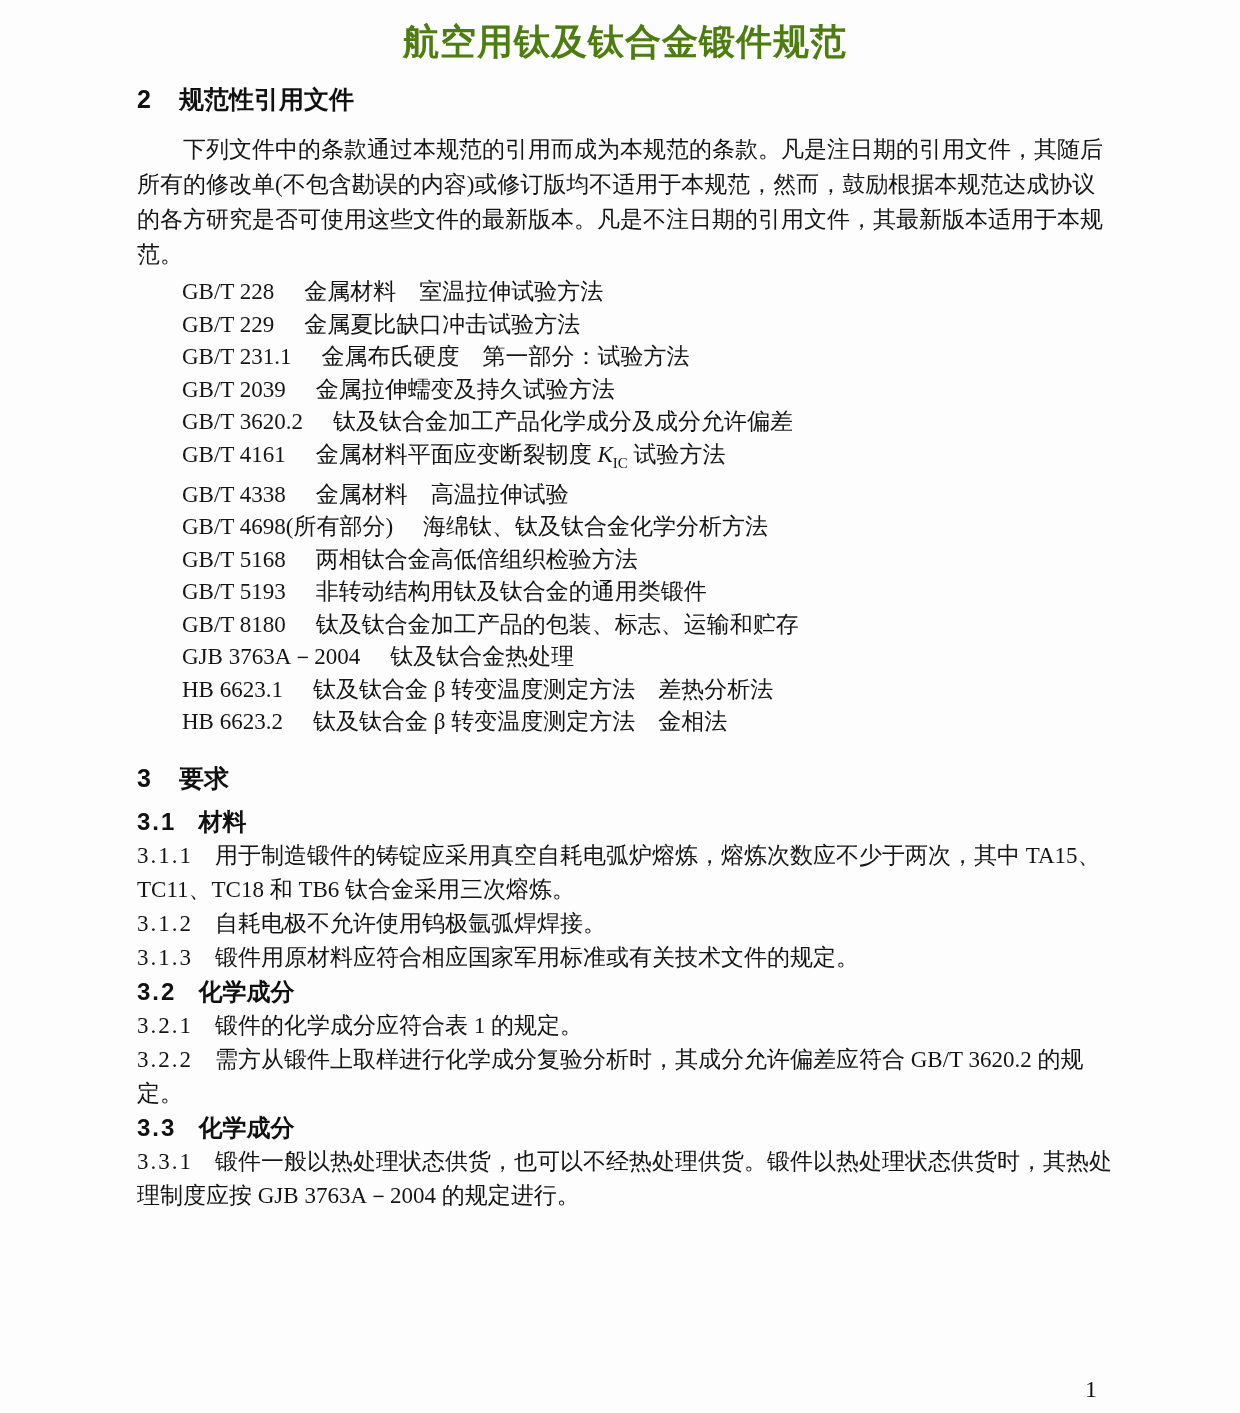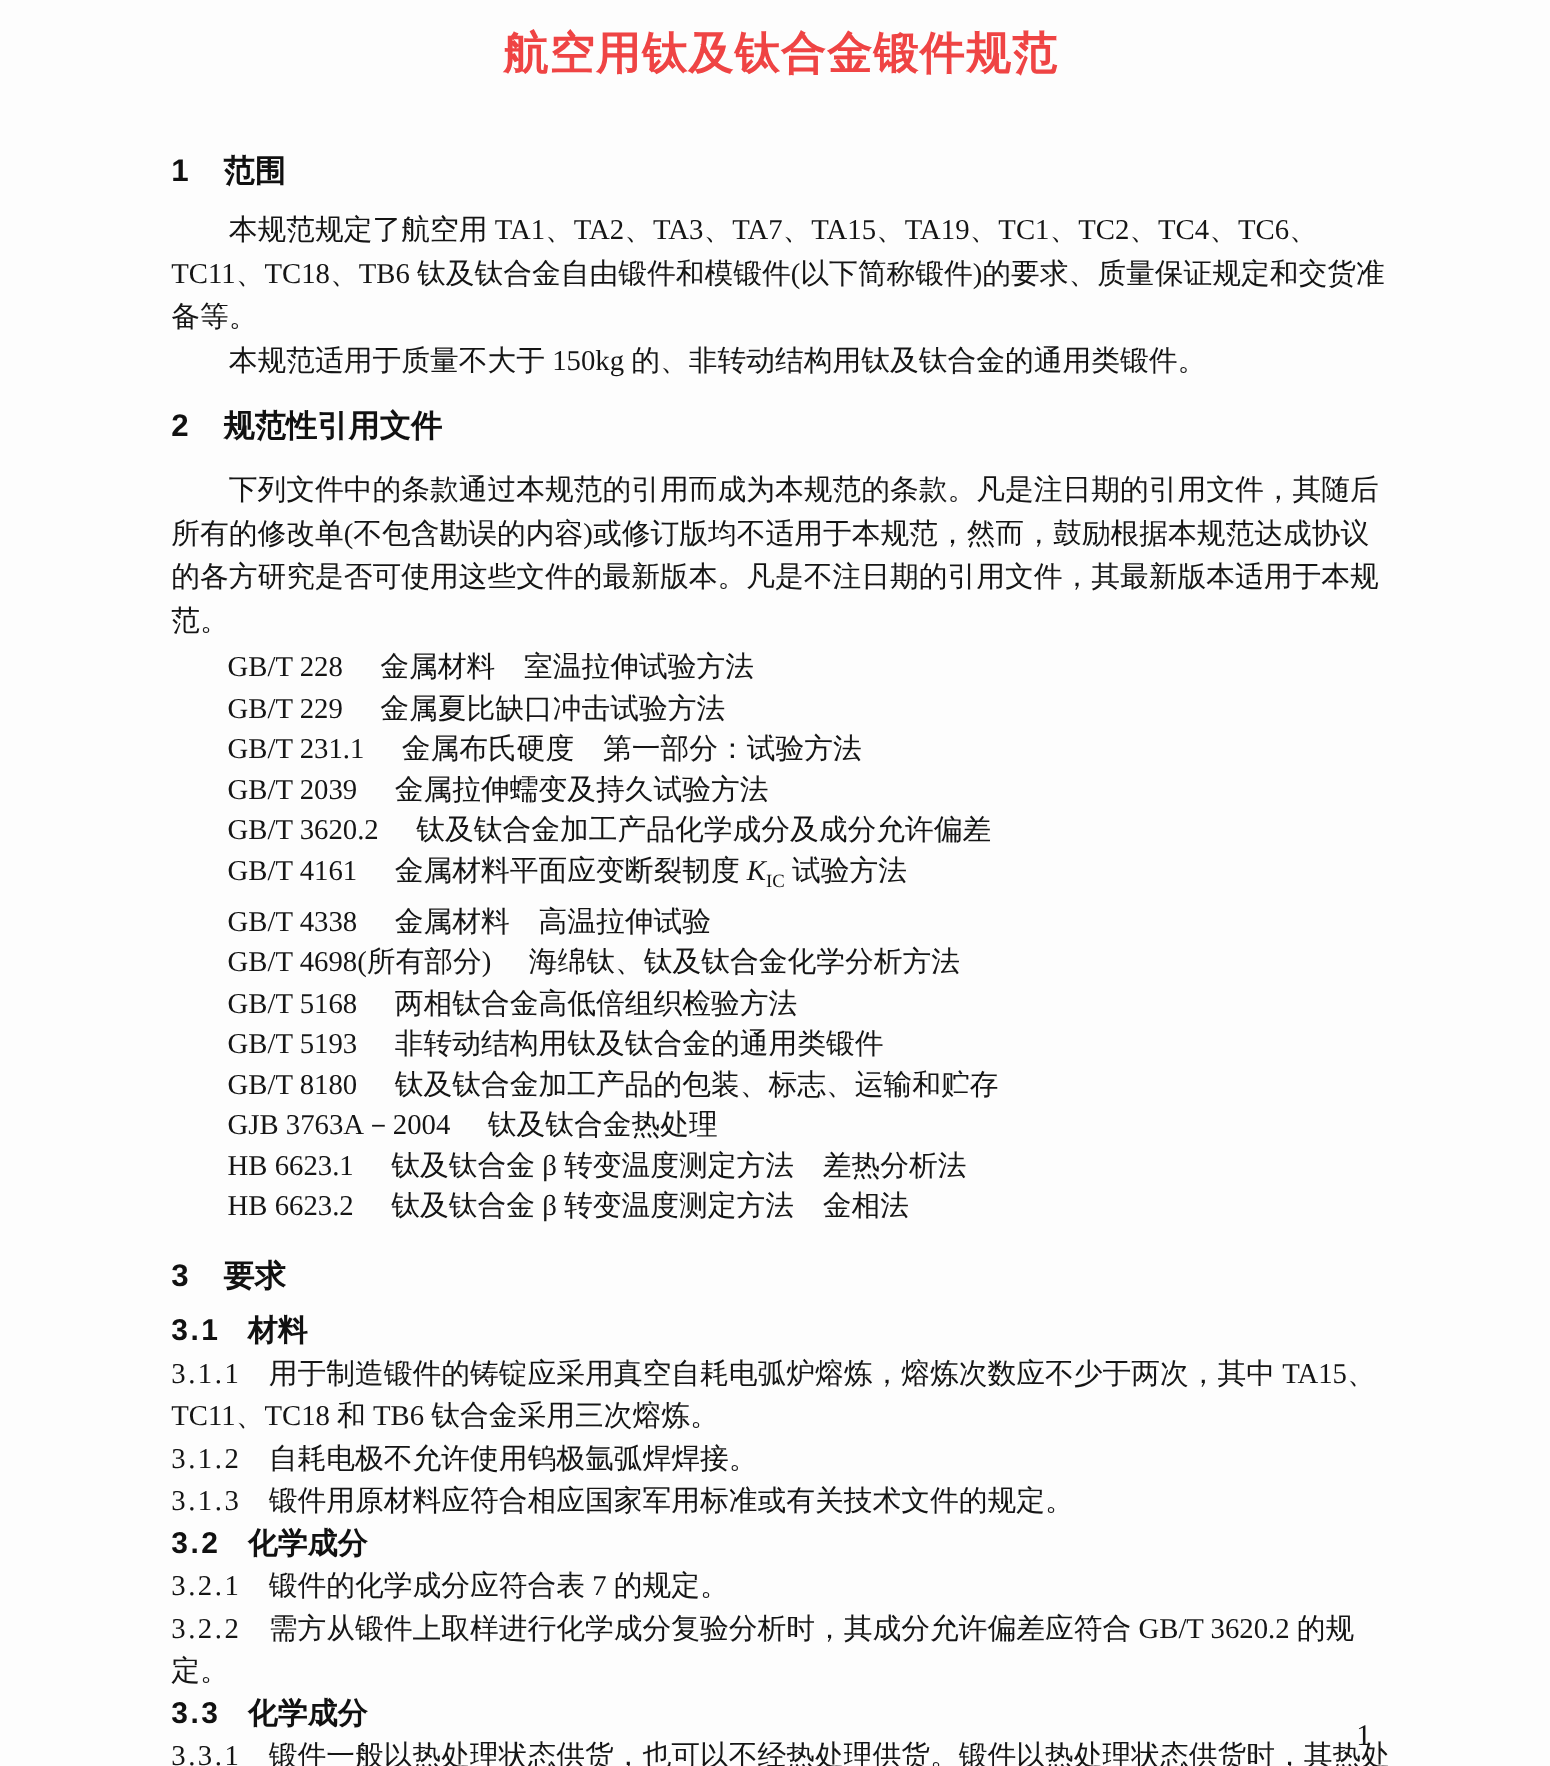--- a/index.html
+++ b/index.html
@@ -20,21 +20,21 @@
   }
   .doc-title {
     margin: 0;
     padding-top: 6px;
     text-align: center;
     font-family: "Liberation Sans", sans-serif;
     font-size: 36px;
     font-weight: 700;
     letter-spacing: 1px;
     line-height: 44px;
-    color: #ef4444;
+    color: #4d7c0f;
   }
   .sec-h {
     margin: 0;
     font-family: "Liberation Sans", sans-serif;
     font-size: 25px;
     font-weight: 700;
     line-height: 30px;
     color: #111;
   }
   .sec-h .sec-num {
@@ -97,27 +97,20 @@
     line-height: 28px;
   }
 </style>
 </head>
 <body>
 
 <div class="page">
 
   <h1 class="doc-title">航空用钛及钛合金锻件规范</h1>
 
-  <section>
-    <h2 class="sec-h sec-h-1">
-      <span class="sec-num">1</span><span>范围</span>
-    </h2>
-    <p class="para para-first">本规范规定了航空用 TA1、TA2、TA3、TA7、TA15、TA19、TC1、TC2、TC4、TC6、TC11、TC18、TB6 钛及钛合金自由锻件和模锻件(以下简称锻件)的要求、质量保证规定和交货准备等。</p>
-    <p class="para">本规范适用于质量不大于 150kg 的、非转动结构用钛及钛合金的通用类锻件。</p>
-  </section>
 
   <section>
     <h2 class="sec-h sec-h-2">
       <span class="sec-num">2</span><span>规范性引用文件</span>
     </h2>
     <p class="para para-intro">下列文件中的条款通过本规范的引用而成为本规范的条款。凡是注日期的引用文件，其随后所有的修改单(不包含勘误的内容)或修订版均不适用于本规范，然而，鼓励根据本规范达成协议的各方研究是否可使用这些文件的最新版本。凡是不注日期的引用文件，其最新版本适用于本规范。</p>
 
     <div class="ref-list">
       <p class="ref">
         <span class="ref-code">GB/T 228</span><span>金属材料　室温拉伸试验方法</span>
@@ -178,21 +171,21 @@
     <p class="clause">
       <span class="clause-num">3.1.2</span><span>自耗电极不允许使用钨极氩弧焊焊接。</span>
     </p>
     <p class="clause">
       <span class="clause-num">3.1.3</span><span>锻件用原材料应符合相应国家军用标准或有关技术文件的规定。</span>
     </p>
     <p class="clause clause-heading">
       <span class="clause-num">3.2</span><span>化学成分</span>
     </p>
     <p class="clause">
-      <span class="clause-num">3.2.1</span><span>锻件的化学成分应符合表 7 的规定。</span>
+      <span class="clause-num">3.2.1</span><span>锻件的化学成分应符合表 1 的规定。</span>
     </p>
     <p class="clause">
       <span class="clause-num">3.2.2</span><span>需方从锻件上取样进行化学成分复验分析时，其成分允许偏差应符合 GB/T 3620.2 的规定。</span>
     </p>
     <p class="clause clause-heading">
       <span class="clause-num">3.3</span><span>化学成分</span>
     </p>
     <p class="clause">
       <span class="clause-num">3.3.1</span><span>锻件一般以热处理状态供货，也可以不经热处理供货。锻件以热处理状态供货时，其热处理制度应按 GJB 3763A－2004 的规定进行。</span>
     </p>

